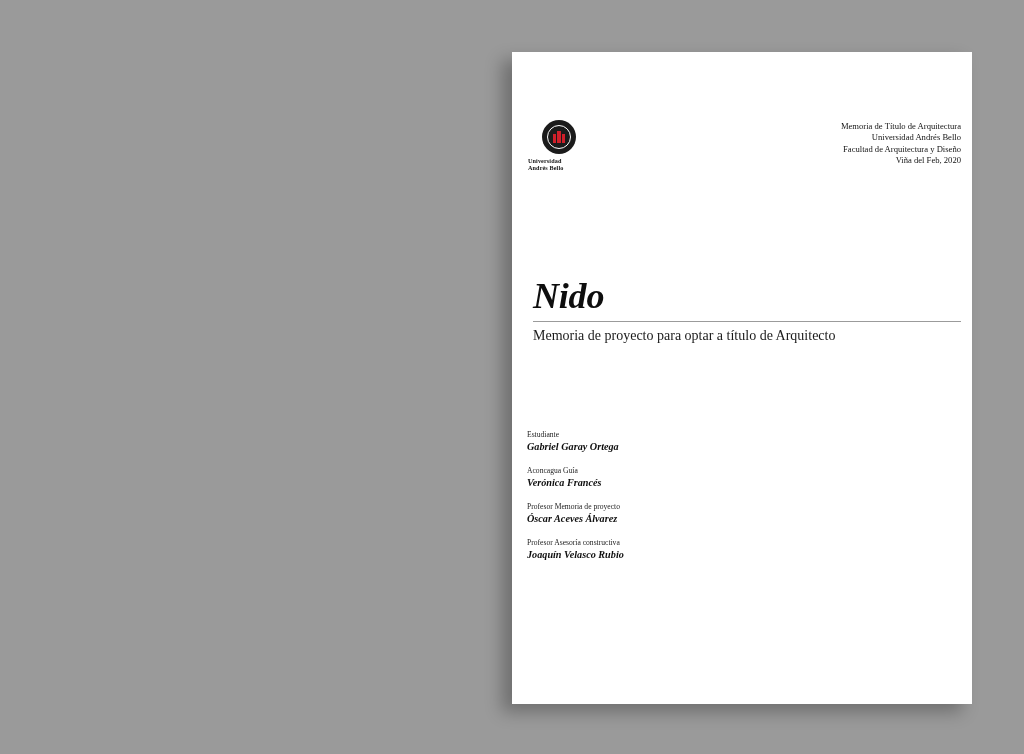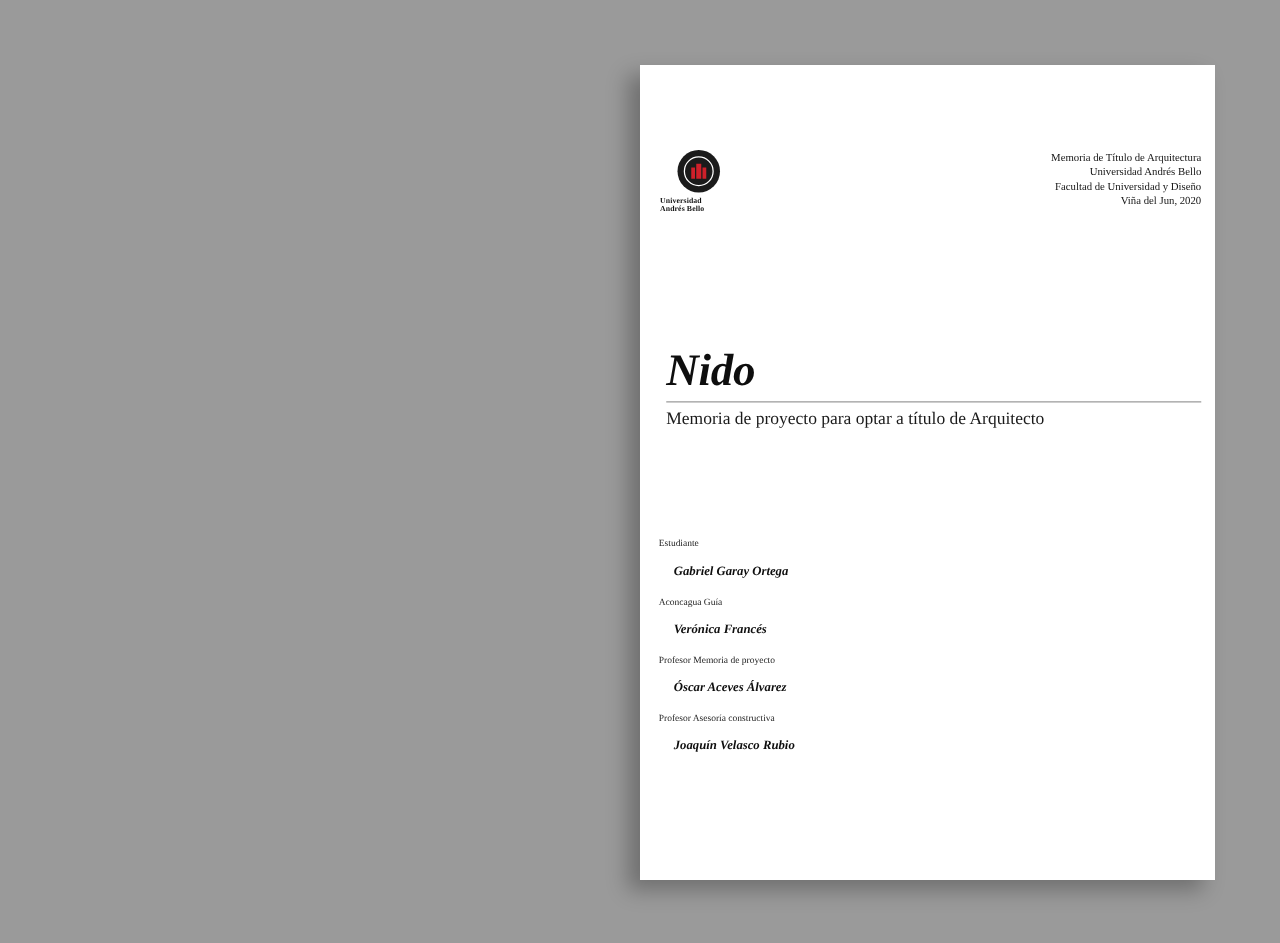--- a/index.html
+++ b/index.html
@@ -154,21 +154,21 @@
     line-height: 9.6px;
     color: #1c1c1c;
     margin: 0 0 1.5px 0;
   }
   .credit-name {
     font-size: 10.2px;
     line-height: 12px;
     font-style: italic;
     font-weight: bold;
     color: #0e0e0e;
-    margin: 12px;
+    margin: 0;
   }
 </style>
 </head>
 <body>
 
 <div class="stage">
   <div class="page">
     <div class="page-inner">
 
       <div class="header">
@@ -183,22 +183,22 @@
           </div>
           <div class="logo-text">
             <div>Universidad</div>
             <div>Andrés Bello</div>
           </div>
         </div>
 
         <div class="header-right">
           <div>Memoria de Título de Arquitectura</div>
           <div>Universidad Andrés Bello</div>
-          <div>Facultad de Universidad y Diseño</div>
-          <div>Viña del Jun, 2020</div>
+          <div>Facultad de Arquitectura y Diseño</div>
+          <div>Viña del Feb, 2020</div>
         </div>
       </div>
 
       <div class="title-block">
         <h1 class="doc-title">Nido</h1>
         <hr class="rule">
         <p class="doc-note">Memoria de proyecto para optar a título de Arquitecto</p>
       </div>
 
       <div class="credits">

